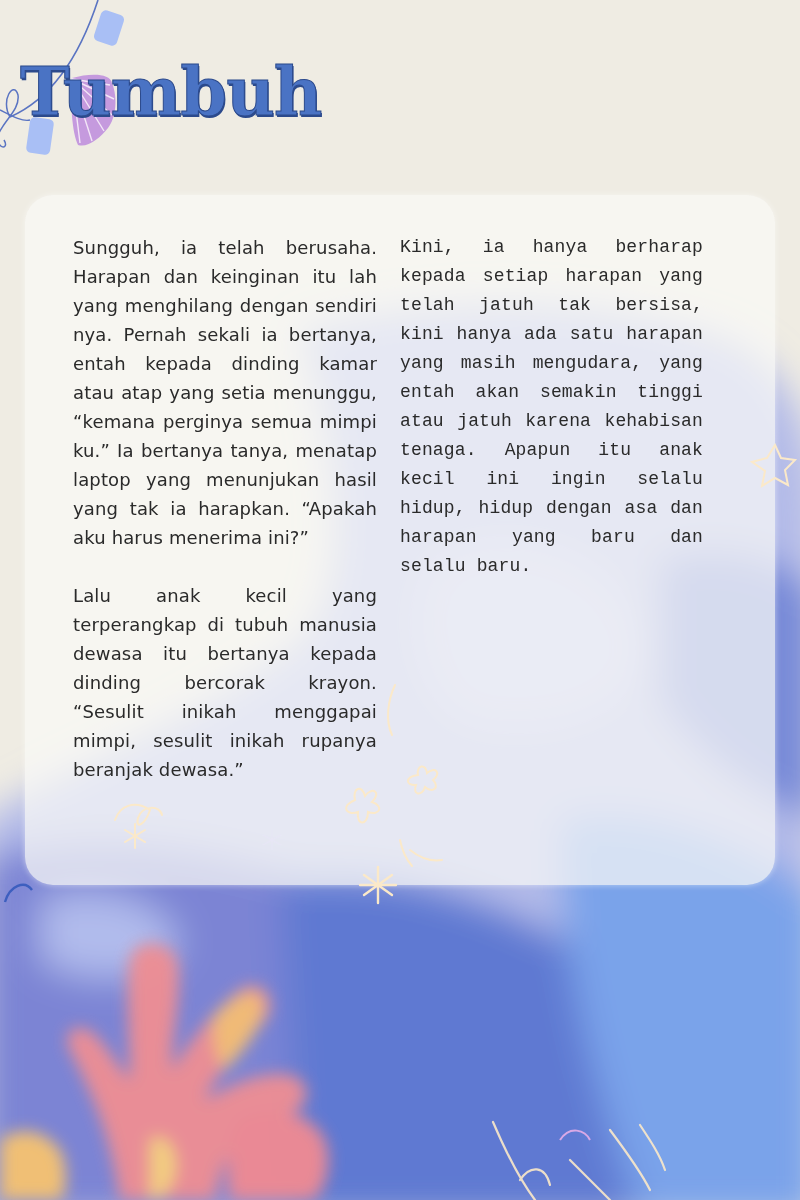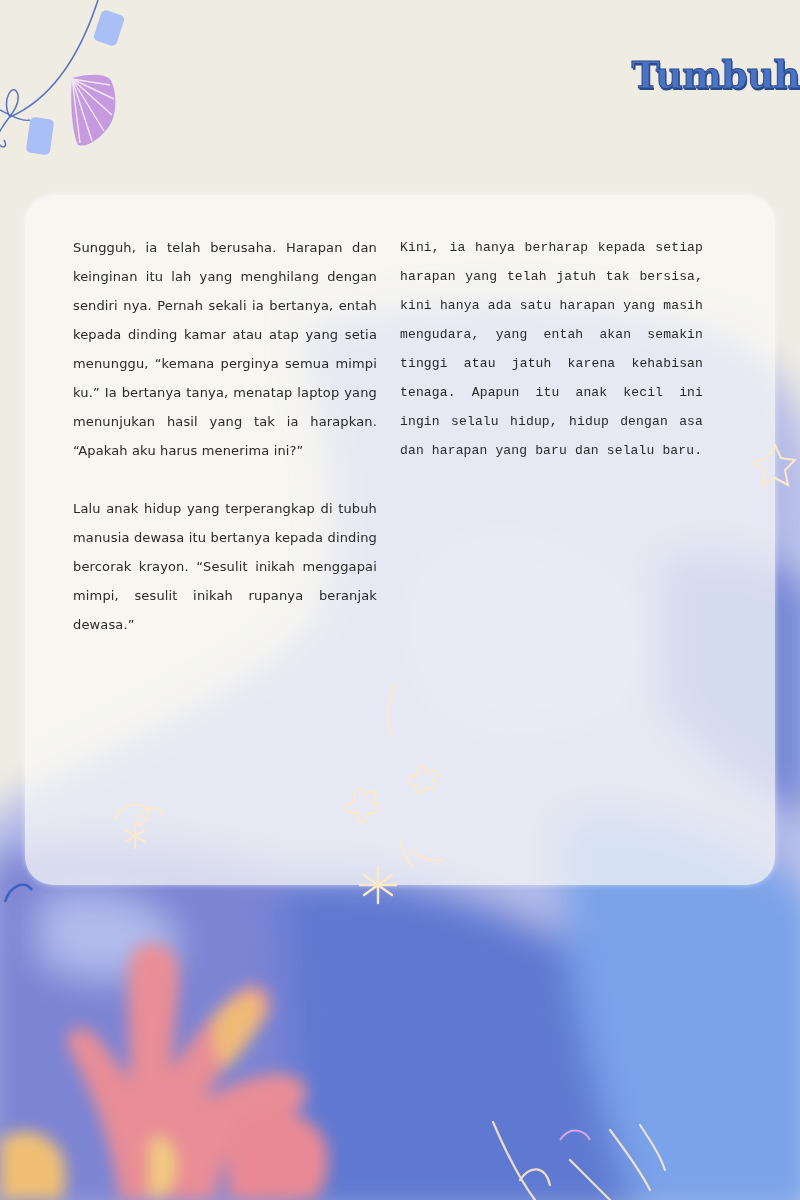--- a/index.html
+++ b/index.html
@@ -3,37 +3,37 @@
   <meta charset="utf-8">
   <style>
     html, body { margin: 0; padding: 0; }
     body {
       width: 800px; height: 1200px; overflow: hidden; position: relative;
       background: #efece3;
       font-family: "DejaVu Sans", sans-serif;
     }
     .bg-wash { position: absolute; inset: 0; pointer-events: none; }
     .title {
-      position: absolute; left: 0; right: 0; top: 52px; text-align: right;
-      font-family: "DejaVu Serif", serif; font-size: 38px; font-weight: bold;
+      position: absolute; left: 0; right: 0; top: 52px; text-align: left;
+      font-family: "DejaVu Serif", serif; font-size: 67px; font-weight: bold;
       color: #4a73c4; letter-spacing: -1px;
       -webkit-text-stroke: 1px #2c4a8c;
       text-shadow: 1px 2px 0 #2c4a8c;
       padding-left: 20px;
     }
     .garland { position: absolute; left: 0; top: 0; width: 200px; height: 170px; }
     .card {
       position: absolute; left: 25px; top: 195px; width: 750px; height: 690px;
       border-radius: 28px;
       background: rgba(250,249,246,0.72);
       box-shadow: 0 0 6px rgba(255,255,255,0.5);
     }
     .col {
       position: absolute; top: 38px; width: 304px;
-      font-size: 13px; line-height: 29px; color: #2a2a2a;
+      font-size: 18px; line-height: 29px; color: #2a2a2a;
       text-align: justify; letter-spacing: 0.15px;
     }
     .col.left { left: 48px; }
     .col.right { left: 375px; width: 303px; font-family: Liberation Mono, monospace; }
     .para { margin: 0 0 29px 0; }
     .deco { position: absolute; pointer-events: none; }
   </style>
 </head>
 <body>
 
@@ -96,21 +96,21 @@
       <line x1="2" y1="6" x2="10" y2="70"></line>
     </g>
   </g>
 </svg>
 
 <div class="title">Tumbuh</div>
 
 <div class="card">
   <div class="col left">
     <p class="para">Sungguh, ia telah berusaha. Harapan dan keinginan itu lah yang menghilang dengan sendiri nya. Pernah sekali ia bertanya, entah kepada dinding kamar atau atap yang setia menunggu, “kemana perginya semua mimpi ku.” Ia bertanya tanya, menatap laptop yang menunjukan hasil yang tak ia harapkan. “Apakah aku harus menerima ini?”</p>
-    <p class="para">Lalu anak hidup yang terperangkap di tubuh manusia dewasa itu bertanya kepada dinding bercorak krayon. “Sesulit inikah menggapai mimpi, sesulit inikah rupanya beranjak dewasa.”</p>
+    <p class="para">Lalu anak kecil yang terperangkap di tubuh manusia dewasa itu bertanya kepada dinding bercorak krayon. “Sesulit inikah menggapai mimpi, sesulit inikah rupanya beranjak dewasa.”</p>
   </div>
   <div class="col right">
     <p class="para">Kini, ia hanya berharap kepada setiap harapan yang telah jatuh tak bersisa, kini hanya ada satu harapan yang masih mengudara, yang entah akan semakin tinggi atau jatuh karena kehabisan tenaga. Apapun itu anak kecil ini ingin selalu hidup, hidup dengan asa dan harapan yang baru dan selalu baru.</p>
   </div>
 </div>
 
 <svg class="deco" style="left:0;top:0" width="800" height="1200" viewBox="0 0 800 1200">
   <g stroke="#fbe9c9" stroke-width="2" fill="none" stroke-linecap="round">
     <g transform="translate(135 836)">
       <line x1="0" y1="-12" x2="0" y2="12"></line>

